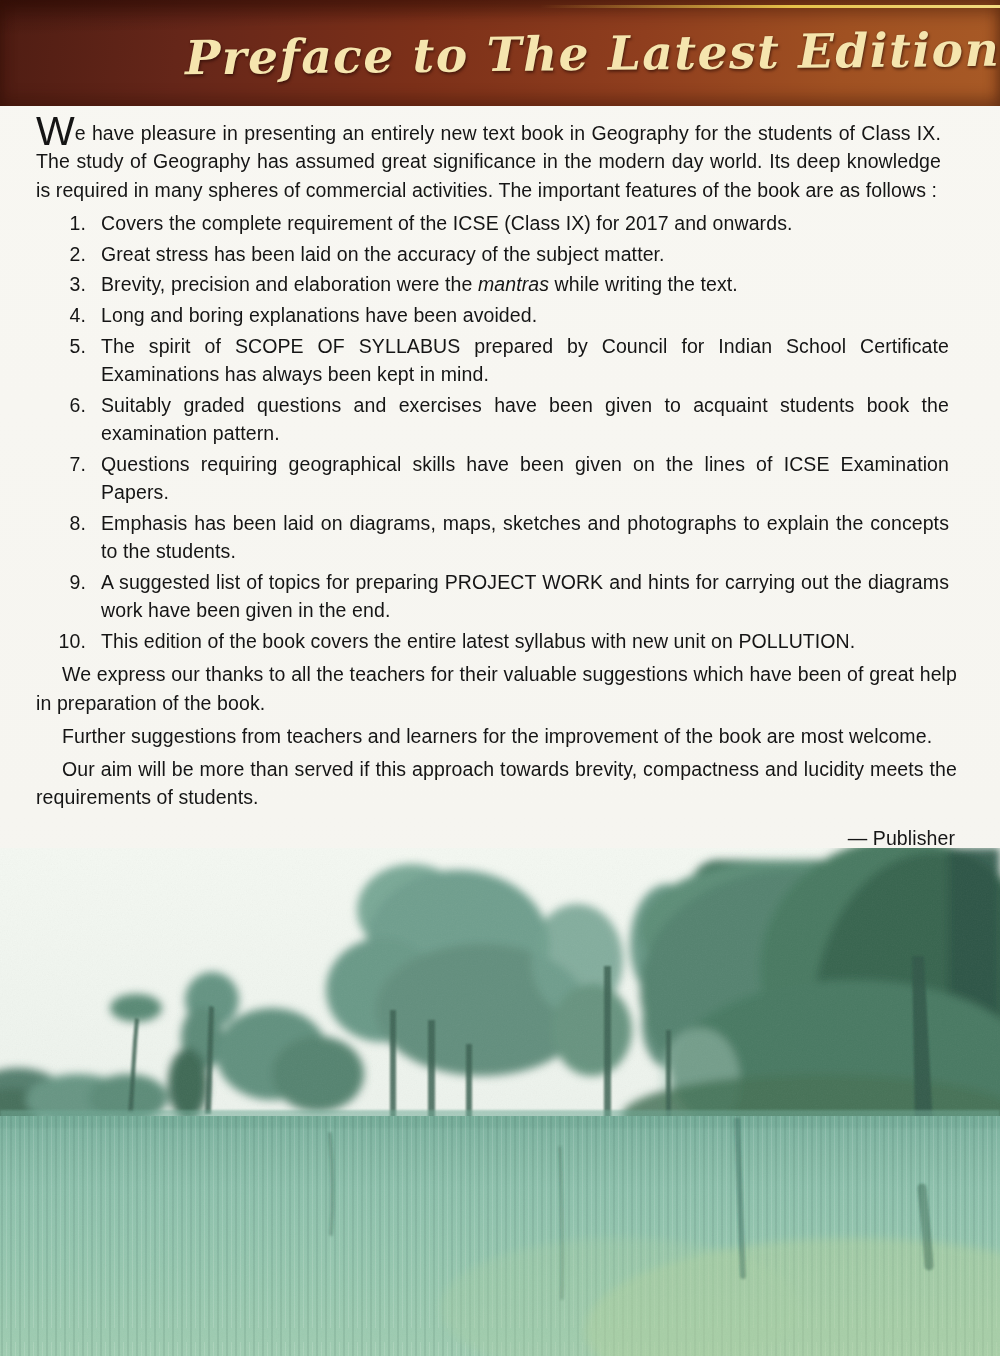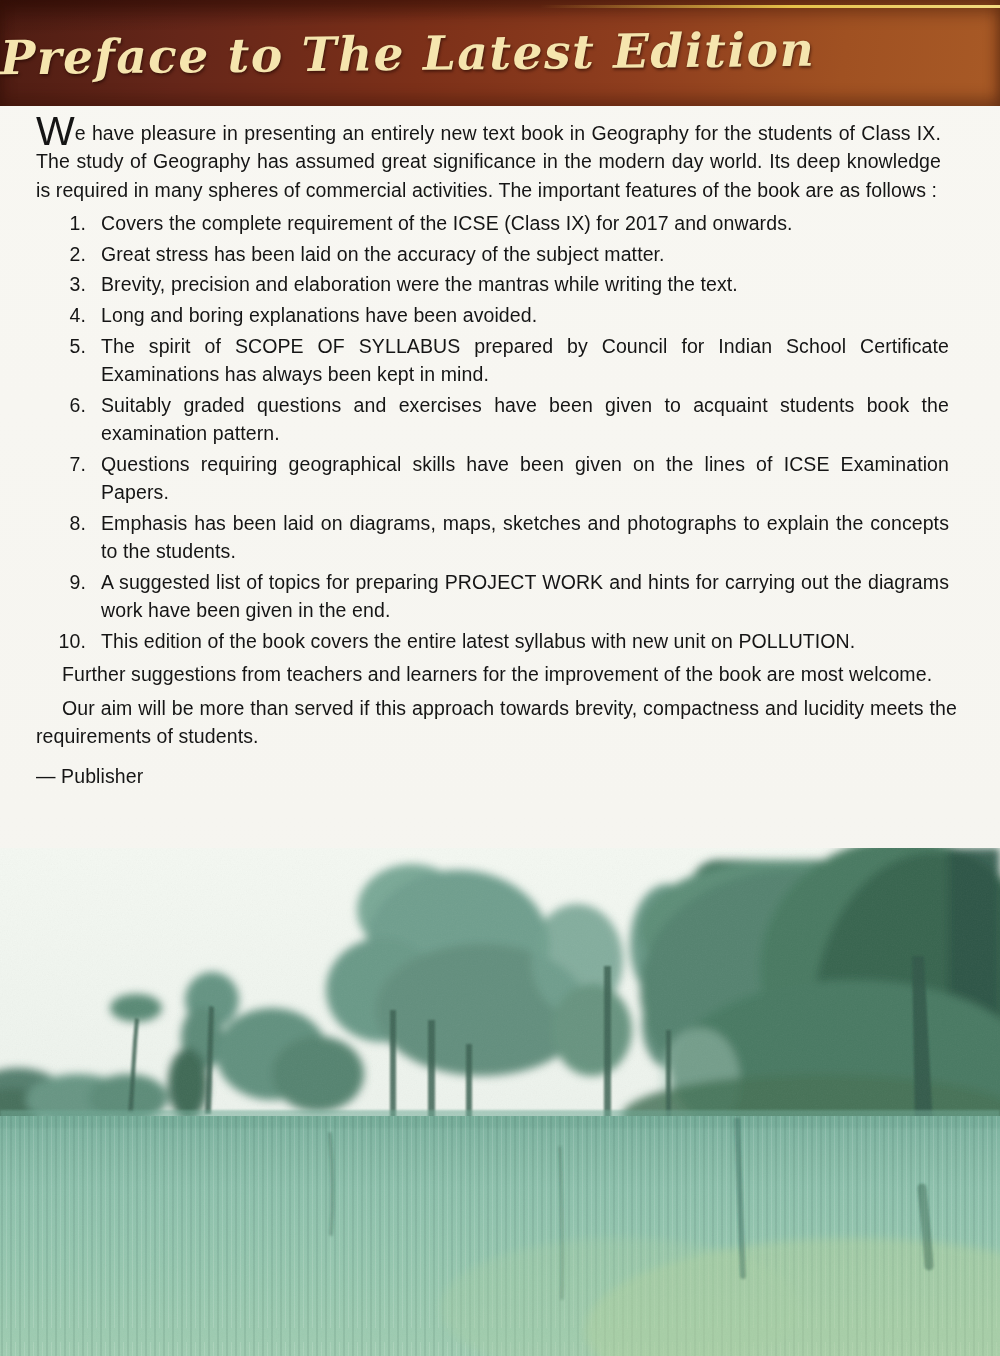--- a/index.html
+++ b/index.html
@@ -9,21 +9,21 @@
     background:linear-gradient(180deg,#f8f7f2 0%,#f6f5f0 60%,#f4f3ee 100%);
     font-family:"Liberation Sans",sans-serif;color:#151515;
   }
   
   .banner{
     position:absolute;top:0;left:0;width:1000px;height:106px;
     background:
       linear-gradient(178deg, rgba(25,5,0,.28) 0%, rgba(25,5,0,0) 26%),
       linear-gradient(97deg,#4f1d13 0%,#652619 18%,#7c3019 42%,#8f3e1e 64%,#a05122 84%,#a85a26 100%);
     box-shadow:inset 0 -8px 14px rgba(50,15,5,.38), inset 0 12px 16px rgba(35,8,2,.42);
-    display:flex;align-items:center;justify-content:flex-start;
+    display:flex;align-items:center;justify-content:flex-end;
   }
   .banner::after{
     content:"";position:absolute;top:5px;right:0;width:46%;height:3px;
     background:linear-gradient(to right,rgba(236,201,79,0),#e6c24a 55%,#f2dc82);
   }
   .banner-title{
     margin:0;font-family:"DejaVu Serif",serif;font-style:italic;font-weight:700;
     font-size:47px;letter-spacing:1.5px;color:#f5e5ae;
     text-shadow:1px 2px 3px rgba(30,6,0,.55), 0 0 1px rgba(60,15,5,.4);
     transform:rotate(-0.6deg);white-space:nowrap;
@@ -36,23 +36,23 @@
   .intro{margin:0 16px 5px 0;text-align:justify;}
   .dropcap{
     font-size:41px;line-height:.7;font-weight:400;
     vertical-align:-5px;letter-spacing:0;
   }
   .features{list-style:none;margin:0;padding:0;}
   .feat{display:flex;margin:2.5px 0;}
   .feat-num{flex:0 0 50px;text-align:right;}
   .feat-text{flex:1;margin:0 8px 0 15px;text-align:justify;}
   .seg-bold{font-weight:400;}
-  .seg-italic{}
+  .seg-italic{font-style:italic;}
   .closing p{margin:5px 0;text-indent:26px;text-align:justify;}
-  .closing p.signature{text-align:left;text-indent:0;margin-top:12px;padding-right:2px;}
+  .closing p.signature{text-align:right;text-indent:0;margin-top:12px;padding-right:2px;}
   
   .photo{position:absolute;left:0;top:848px;width:1000px;height:508px;}
   .photo svg{display:block;}
 </style>
 </head>
 <body>
 
 <div class="page">
 
   <div class="banner">
@@ -100,20 +100,21 @@
         <span class="feat-num">9.</span>
         <p class="feat-text"><span>A suggested list of topics for preparing PROJECT WORK and hints for carrying out the diagrams work have been given in the end.</span></p>
       </li>
       <li class="feat">
         <span class="feat-num">10.</span>
         <p class="feat-text"><span>This edition of the book covers the entire latest syllabus with new unit on </span><span class="seg-bold">POLLUTION</span><span>.</span></p>
       </li>
     </ul>
 
     <div class="closing">
+      <p>We express our thanks to all the teachers for their valuable suggestions which have been of great help in preparation of the book.</p>
       <p>Further suggestions from teachers and learners for the improvement of the book are most welcome.</p>
       <p>Our aim will be more than served if this approach towards brevity, compactness and lucidity meets the requirements of students.</p>
       <p class="signature">— Publisher</p>
     </div>
   </div>
 
   <div class="photo">
     <svg width="1000" height="508" viewBox="0 0 1000 508" xmlns="http://www.w3.org/2000/svg">
       <defs>
         <linearGradient id="gSky" x1="0" y1="0" x2="0" y2="1">

